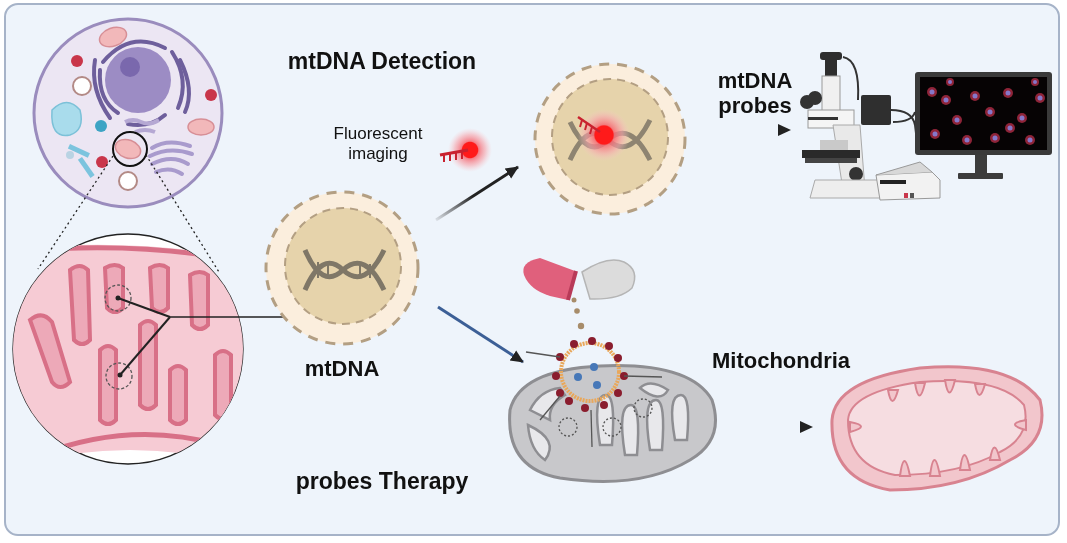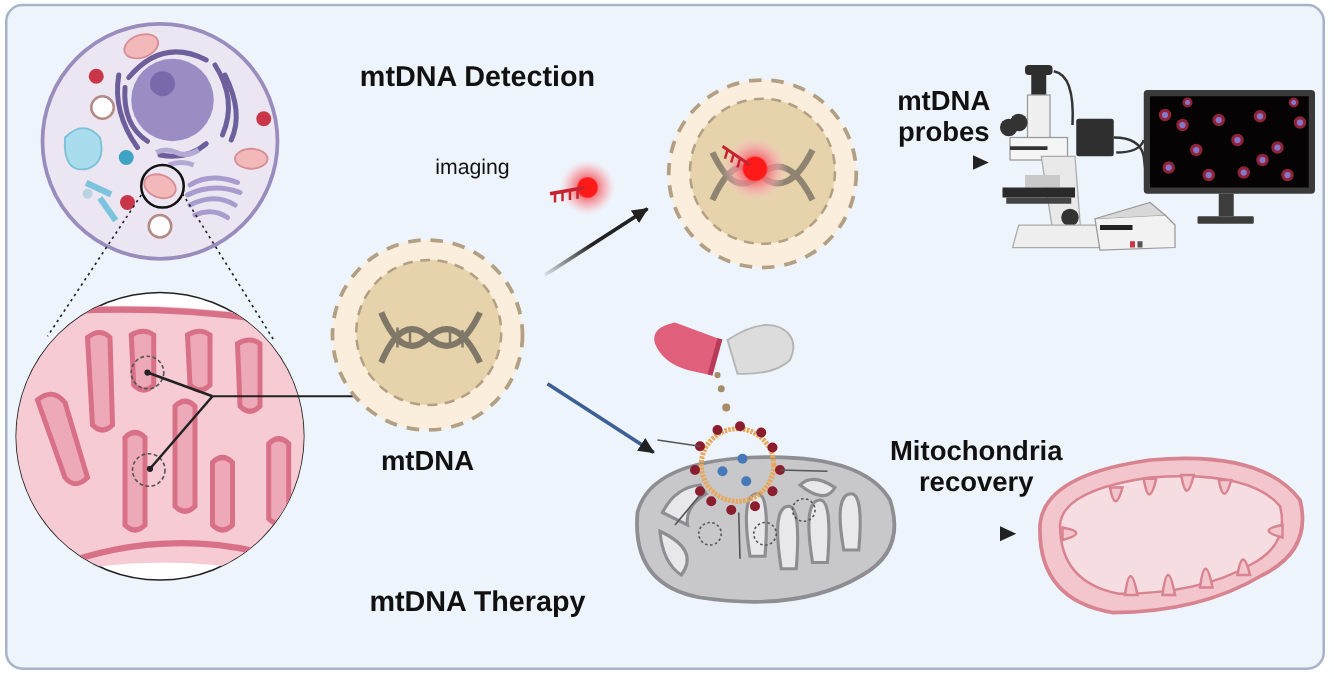--- a/index.html
+++ b/index.html
@@ -303,29 +303,29 @@
         <path d="M930,476 q4,-32 10,0 z"></path>
         <path d="M960,470 q4,-30 10,0 z"></path>
         <path d="M990,460 q4,-25 10,0 z"></path>
       <path d="M850,422 q22,4 0,10 z"></path>
         <path d="M1026,420 q-22,4 0,10 z"></path>
     </g>
   </g>
 </svg>
 
 <div class="lbl title" style="left:262px; top:48px; width:240px;">mtDNA Detection</div>
-<div class="lbl title" style="left:262px; top:468px; width:240px;">mtDNA Therapy</div>
+<div class="lbl title" style="left:262px; top:468px; width:240px;">probes Therapy</div>
 
 <div class="lbl small" style="left:318px; top:124px; width:120px;">
+  <div>Fluorescent</div>
   <div>imaging</div>
 </div>
 
 <div class="lbl med" style="left:292px; top:356px; width:100px;">mtDNA</div>
 
 <div class="lbl med" style="left:705px; top:68px; width:100px;">
   <div>mtDNA</div>
   <div>probes</div>
 </div>
 
 <div class="lbl med" style="left:706px; top:348px; width:150px;">
   <div>Mitochondria</div>
-  <div>recovery</div>
 </div>
 
 </body></html>

